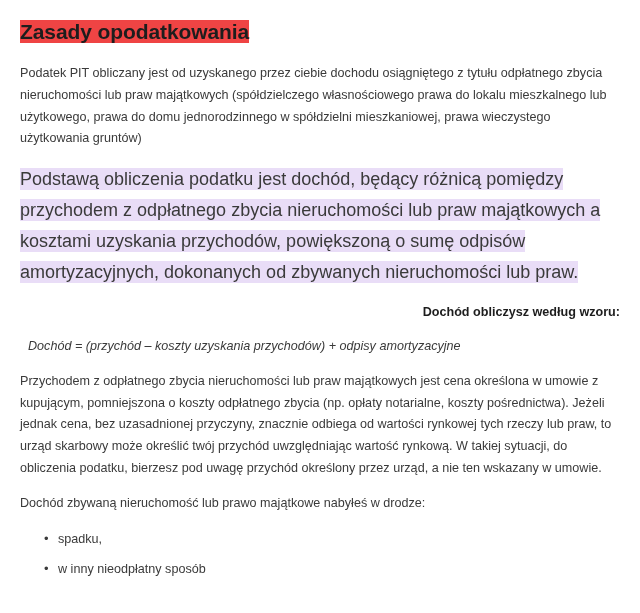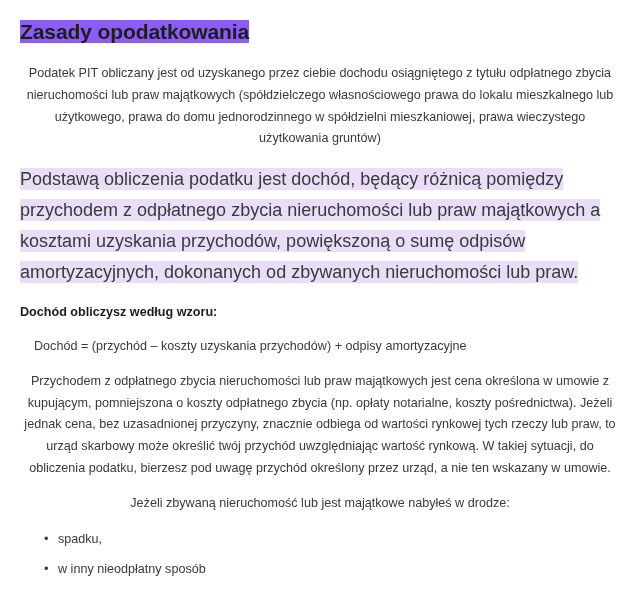--- a/index.html
+++ b/index.html
@@ -20,33 +20,33 @@
     box-sizing: border-box;
     width: 640px;
     padding: 18px 20px 0 20px;
   }
   .doc-title {
     display: inline;
     font-size: 21px;
     line-height: 1.35;
     font-weight: 700;
     color: #1d1d1d;
-    background-color: #8b5cf6;
+    background-color: #ef4444;
     letter-spacing: -0.1px;
     margin: 0;
   }
   .title-wrap {
     margin: 0 0 17px 0;
   }
   p.para {
     margin: 0 0 14px 0;
     font-size: 12.6px;
     line-height: 1.72;
     color: #3a3a3a;
-    text-align: center;
+    text-align: left;
   }
   p.para:last-child {
     margin-bottom: 0;
   }
   .hl {
     background-color: #e9ddf7;
     box-decoration-break: clone;
     -webkit-box-decoration-break: clone;
     padding: 1px 0;
   }
@@ -54,25 +54,27 @@
     margin: 0 0 14px 0;
     font-size: 18px;
     line-height: 1.72;
   }
   p.bold-lead {
     font-weight: 700;
     color: #1d1d1d;
     margin: 0 0 13px 0;
     font-size: 12.6px;
     line-height: 1.72;
+    text-align: right;
   }
   p.formula {
-    margin: 0 0 13px 14px;
+    margin: 0 0 13px 8px;
     font-size: 12.6px;
     line-height: 1.72;
+    font-style: italic;
   }
   ul.list {
     margin: 0 0 15px 0;
     padding: 0 0 0 38px;
     list-style: none;
   }
   ul.list li {
     position: relative;
     font-size: 12.6px;
     line-height: 1.72;
@@ -105,20 +107,20 @@
   </p>
 
   <p class="bold-lead">Dochód obliczysz według wzoru:</p>
 
   <p class="formula">Dochód = (przychód – koszty uzyskania przychodów) + odpisy amortyzacyjne</p>
 
 
   <p class="para">Przychodem z odpłatnego zbycia nieruchomości lub praw majątkowych jest cena określona w umowie z kupującym, pomniejszona o koszty odpłatnego zbycia (np. opłaty notarialne, koszty pośrednictwa). Jeżeli jednak cena, bez uzasadnionej przyczyny, znacznie odbiega od wartości rynkowej tych rzeczy lub praw, to urząd skarbowy może określić twój przychód uwzględniając wartość rynkową. W takiej sytuacji, do obliczenia podatku, bierzesz pod uwagę przychód określony przez urząd, a nie ten wskazany w umowie.</p>
 
 
-  <p class="para">Jeżeli zbywaną nieruchomość lub jest majątkowe nabyłeś w drodze:</p>
+  <p class="para">Dochód zbywaną nieruchomość lub prawo majątkowe nabyłeś w drodze:</p>
 
   <ul class="list">
     <li>spadku,</li>
     <li>w inny nieodpłatny sposób</li>
   </ul>
 
 </div>
 
 </body></html>

